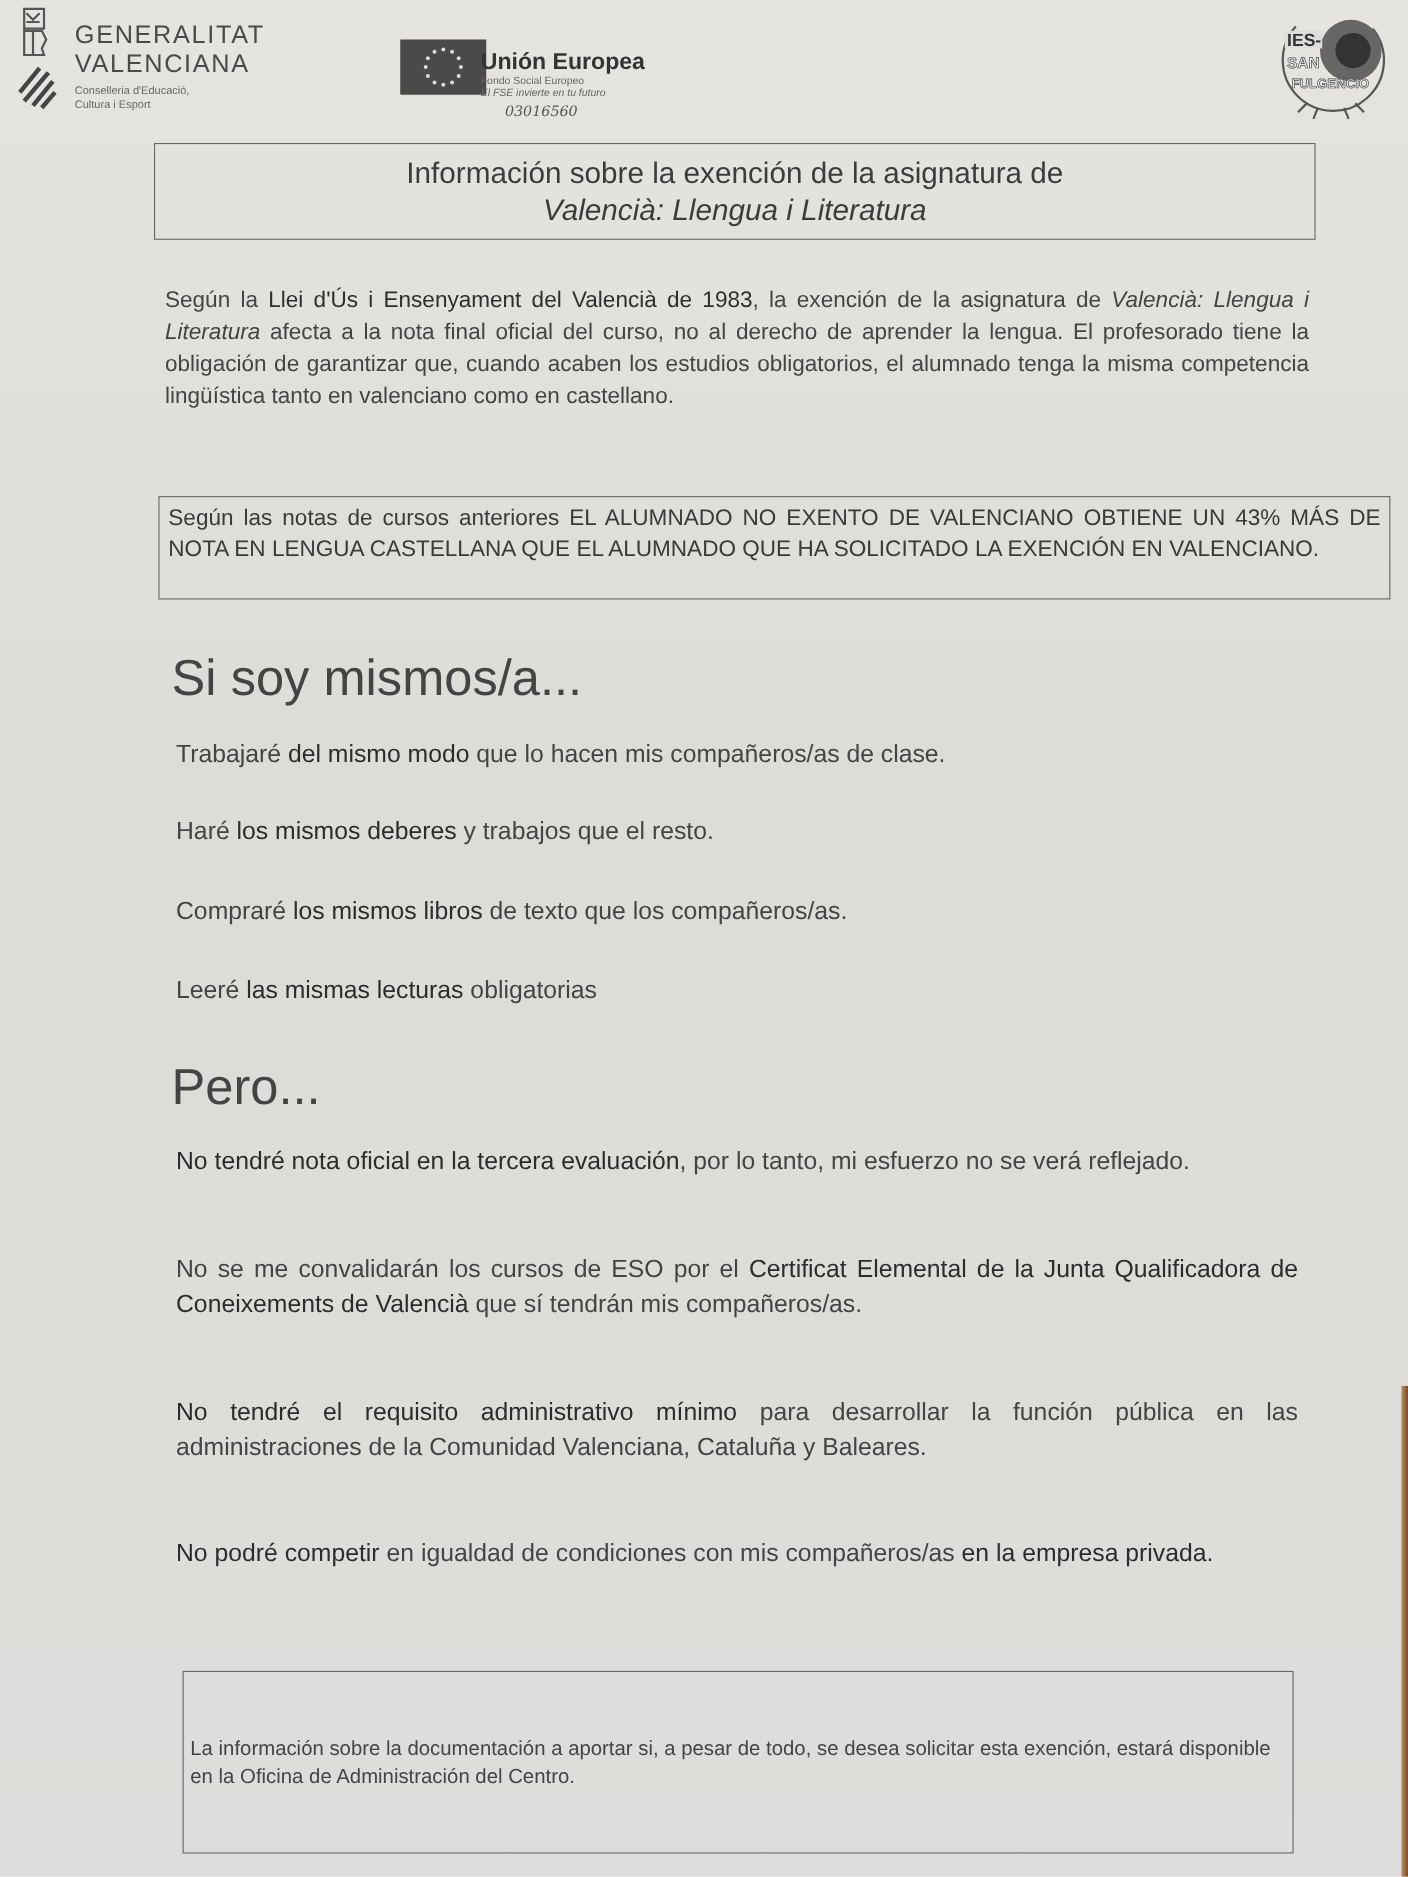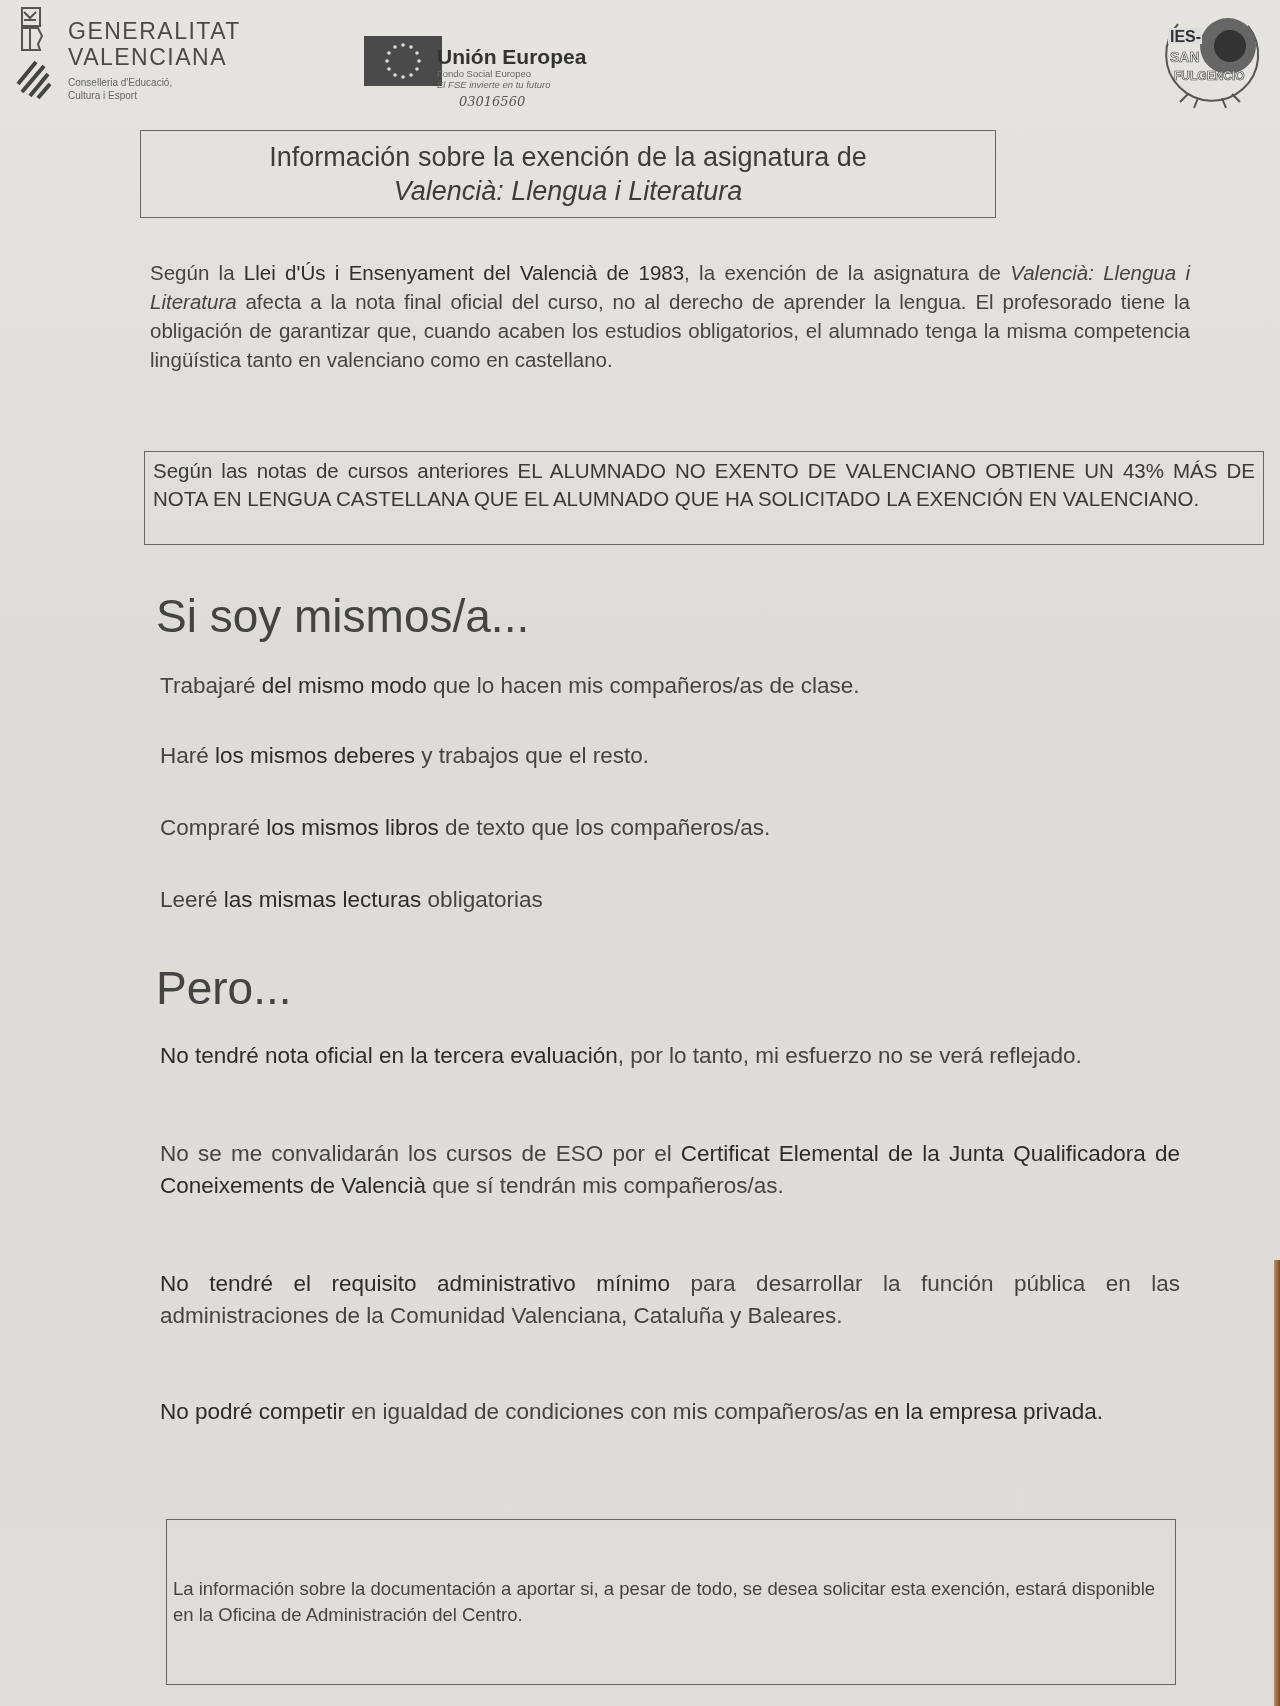--- a/index.html
+++ b/index.html
@@ -26,21 +26,21 @@
   .eu-line.it { font-style: italic; }
   .eu-code { font-size: 13px; font-style: italic; color: #555; margin-left: 22px; margin-top: 4px; font-family: "DejaVu Serif", serif; }
   .school { position: absolute; right: 180px; top: 20px; text-align: right; font-family: "DejaVu Serif", serif; font-style: italic; color: #444; }
   .school .l1 { font-size: 14px; line-height: 19px; }
   .school .l2, .school .l3 { font-size: 13px; line-height: 19px; }
   .school .l4 { font-size: 17px; line-height: 24px; }
   .ies-logo { position: absolute; left: 1158px; top: 4px; width: 104px; height: 112px; }
 
   
   .title-box {
-    position: absolute; left: 140px; top: 130px; width: 856px; height: 88px;
+    position: absolute; left: 140px; top: 130px; width: 1056px; height: 88px;
     border: 1.5px solid #666; box-sizing: border-box; text-align: center;
     display: flex; flex-direction: column; justify-content: center;
   }
   .title-box .t1 { font-size: 27px; color: #3c3c3c; line-height: 34px; }
   .title-box .t2 { font-size: 27px; font-style: italic; color: #3c3c3c; line-height: 34px; }
 
   
   .intro {
     position: absolute; left: 150px; top: 258px; width: 1040px;
     font-size: 20.5px; line-height: 29px; text-align: justify; color: #444;

